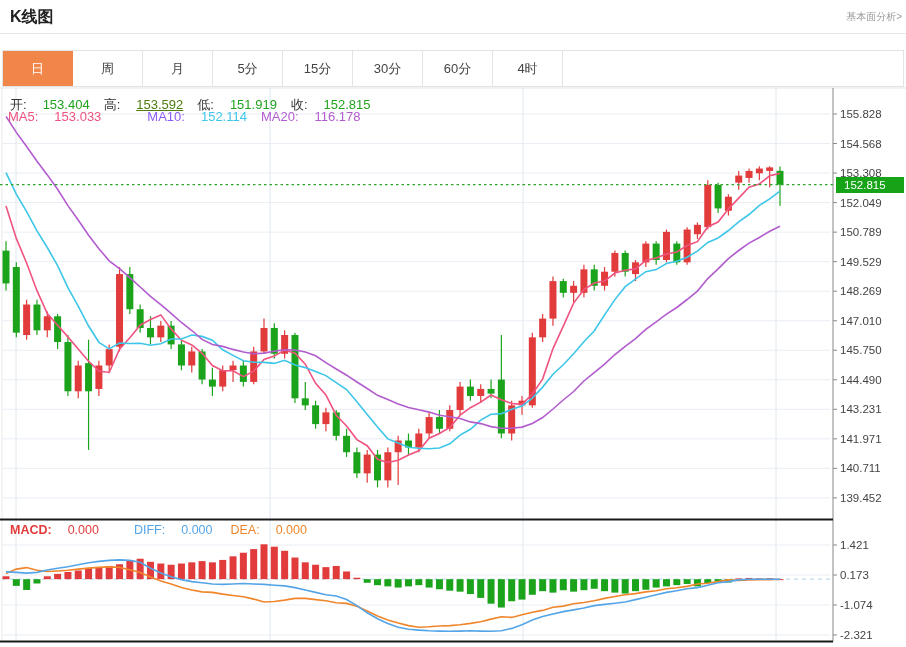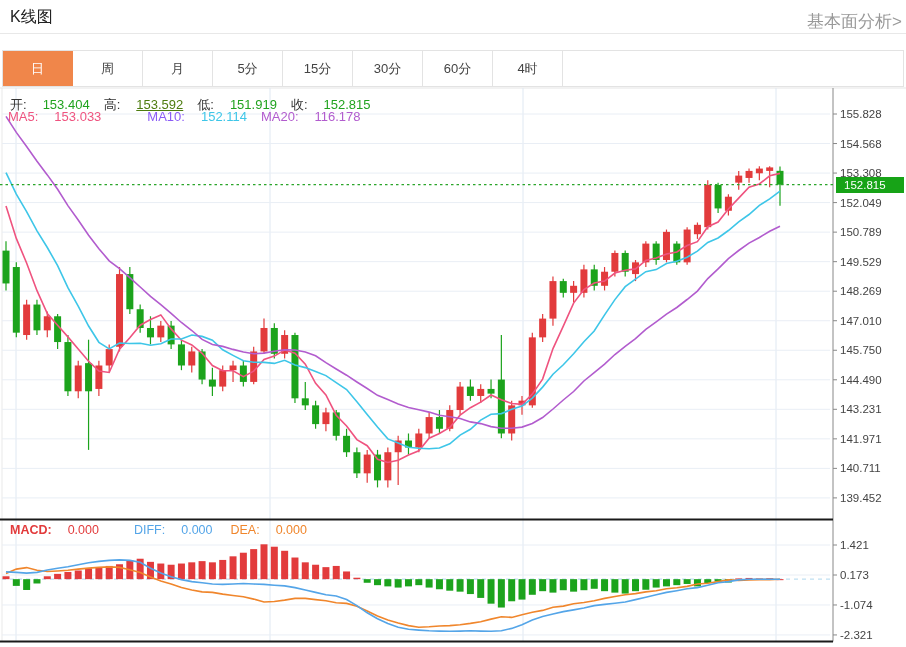--- a/index.html
+++ b/index.html
@@ -1,20 +1,20 @@
 <!DOCTYPE html>
 <html><head>
 <meta charset="utf-8">
 <style>
   * { margin:0; padding:0; box-sizing:border-box; }
   html,body { width:906px; height:647px; background:#fff; font-family:"Liberation Sans", sans-serif; overflow:hidden; }
   #stage { position:relative; width:906px; height:647px; background:#fff; }
 
-  #page-title { position:absolute; left:10px; top:7px; font-size:16px; font-weight:normal; color:#222; }
-  #fundamental-link { position:absolute; right:4px; top:10px; font-size:17px; color:#999; cursor:pointer; }
+  #page-title { position:absolute; left:10px; top:7px; font-size:16px; font-weight:bold; color:#222; }
+  #fundamental-link { position:absolute; right:4px; top:10px; font-size:10px; color:#999; cursor:pointer; }
   #title-divider { position:absolute; left:0; top:33px; width:906px; height:1px; background:#e8e8e8; }
 
   #tab-bar { position:absolute; left:2px; top:50px; width:902px; height:37px; display:flex; border:1px solid #e3e3e3; background:#fff; }
   .tab { width:70px; height:100%; display:flex; align-items:center; justify-content:center; font-size:13px; color:#444; border-right:1px solid #e3e3e3; cursor:pointer; background:#fff; }
   .tab.selected { background:#f0864a; color:#fff; border-right-color:#f0864a; }
 
   #chart-svg { position:absolute; left:0; top:0; width:906px; height:647px; }
 
   .overlay-row { position:absolute; display:flex; gap:14px; font-size:13px; white-space:nowrap; }
   #ohlc-row { left:10px; top:96px; }

